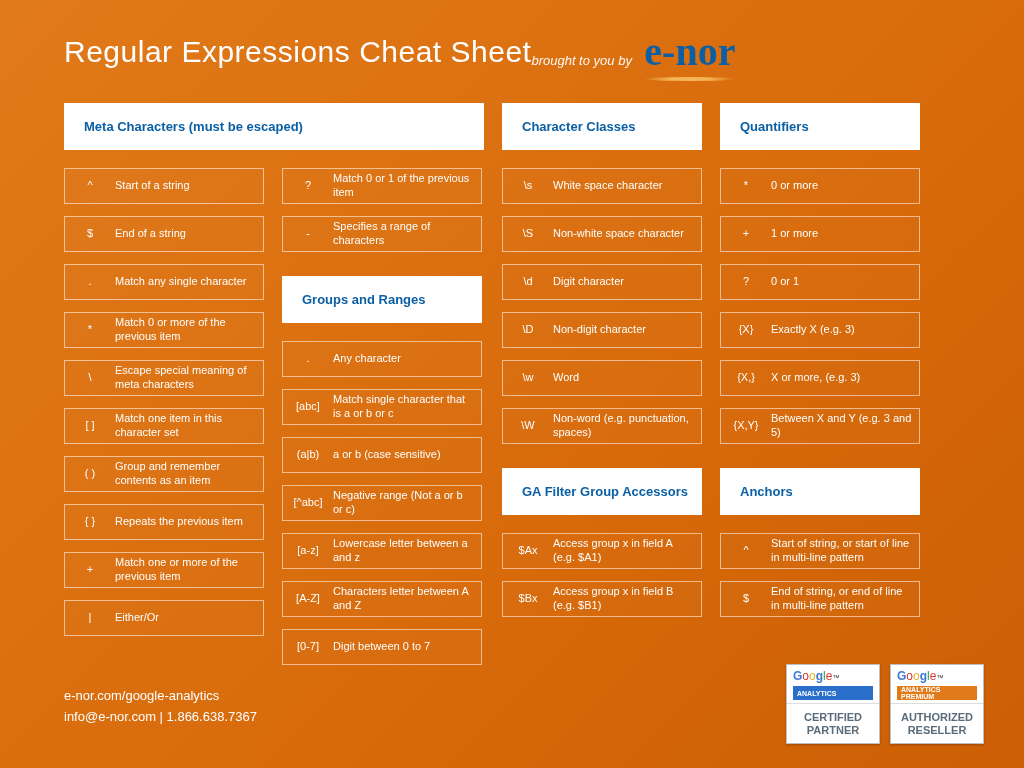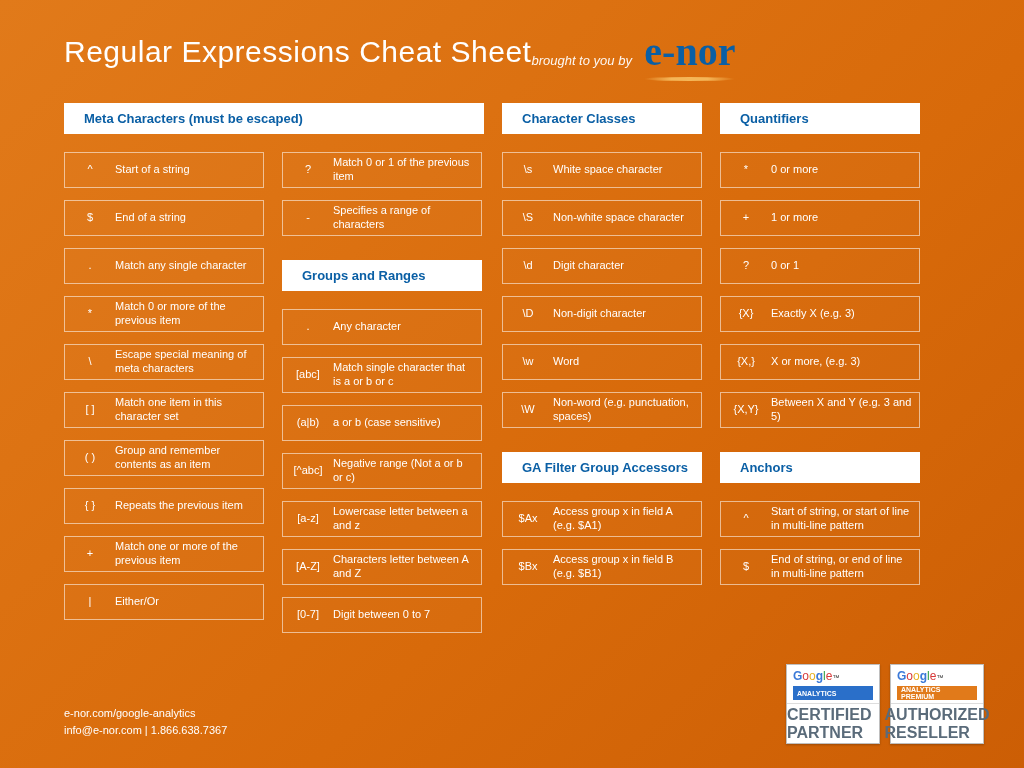--- a/index.html
+++ b/index.html
@@ -8,35 +8,35 @@
 .header{display:flex;align-items:center;justify-content:flex-start;margin-bottom:28px}
 .title{font-size:30px;font-weight:300;letter-spacing:.5px}
 .brought{font-style:italic;font-size:13px;margin-right:8px;opacity:.95}
 .logo{display:inline-flex;align-items:baseline;font-family:Georgia,serif;font-size:40px;color:#0a5fa5;font-weight:bold;position:relative}
 .logo .dash{color:#0a5fa5}
 .logo .swoosh{position:absolute;left:0;right:0;bottom:-6px;height:4px;background:linear-gradient(90deg,transparent 0%,#f5b657 30%,#f5b657 70%,transparent 100%);border-radius:50%}
 .cols{display:flex;gap:18px}
 .col{display:flex;flex-direction:column;width:200px}
 .col.double{width:420px;flex-direction:row;gap:18px}
 .subcol{display:flex;flex-direction:column;width:200px}
-.section-title{background:#fff;color:#0a5fa5;font-size:13px;font-weight:bold;padding:8px 10px;margin-bottom:18px;border-left:10px solid transparent}
+.section-title{background:#fff;color:#0a5fa5;font-size:13px;font-weight:bold;padding:16px 10px;margin-bottom:18px;border-left:10px solid transparent}
 .section-title.wide{width:420px}
 .cell{border:1px solid rgba(255,255,255,.55);display:flex;align-items:center;height:36px;margin-bottom:12px;font-size:11px;line-height:1.25;background:rgba(255,255,255,.02)}
 .sym{width:50px;text-align:center;flex-shrink:0;font-size:11px}
 .desc{flex:1;padding-right:6px}
 .spacer{height:12px}
-.footer{position:absolute;left:64px;bottom:28px;font-size:11px;line-height:1.6}
+.footer{position:absolute;left:64px;bottom:40px;font-size:13px;line-height:1.6}
 .badges{position:absolute;right:40px;bottom:24px;display:flex;gap:10px}
 .badge{width:94px;height:80px;background:#fff;border:1px solid #bfbfbf;color:#333;font-size:8px;display:flex;flex-direction:column;box-shadow:0 1px 2px rgba(0,0,0,.25)}
 .badge .g{padding:4px 6px 0 6px;font-size:12px}
 .badge .g b{color:#3a79d8}.badge .g .r{color:#d83a3a}.badge .g .y{color:#e8b020}.badge .g .gr{color:#2f9e44}
 .badge .bar{margin:3px 6px;height:14px;display:flex;align-items:center;padding:0 4px;color:#fff;font-size:7px;font-weight:bold}
 .badge .bar.blue{background:#2a6fc9}
 .badge .bar.orange{background:#e17a1a}
-.badge .big{flex:1;display:flex;align-items:center;justify-content:center;font-size:16px;font-weight:bold;color:#5a6b7a;border-top:1px solid #ddd;line-height:1.1}
+.badge .big{flex:1;display:flex;align-items:center;justify-content:center;font-size:11px;font-weight:bold;color:#5a6b7a;border-top:1px solid #ddd;text-align:center;line-height:1.1}
 </style>
 </head>
 <body>
 
 <div class="page">
   <div class="header">
     <div class="title">Regular Expressions Cheat Sheet</div>
     <div>
       <span class="brought">brought to you by</span>
       <span class="logo">e<span class="dash">-</span>nor<span class="swoosh"></span></span>

